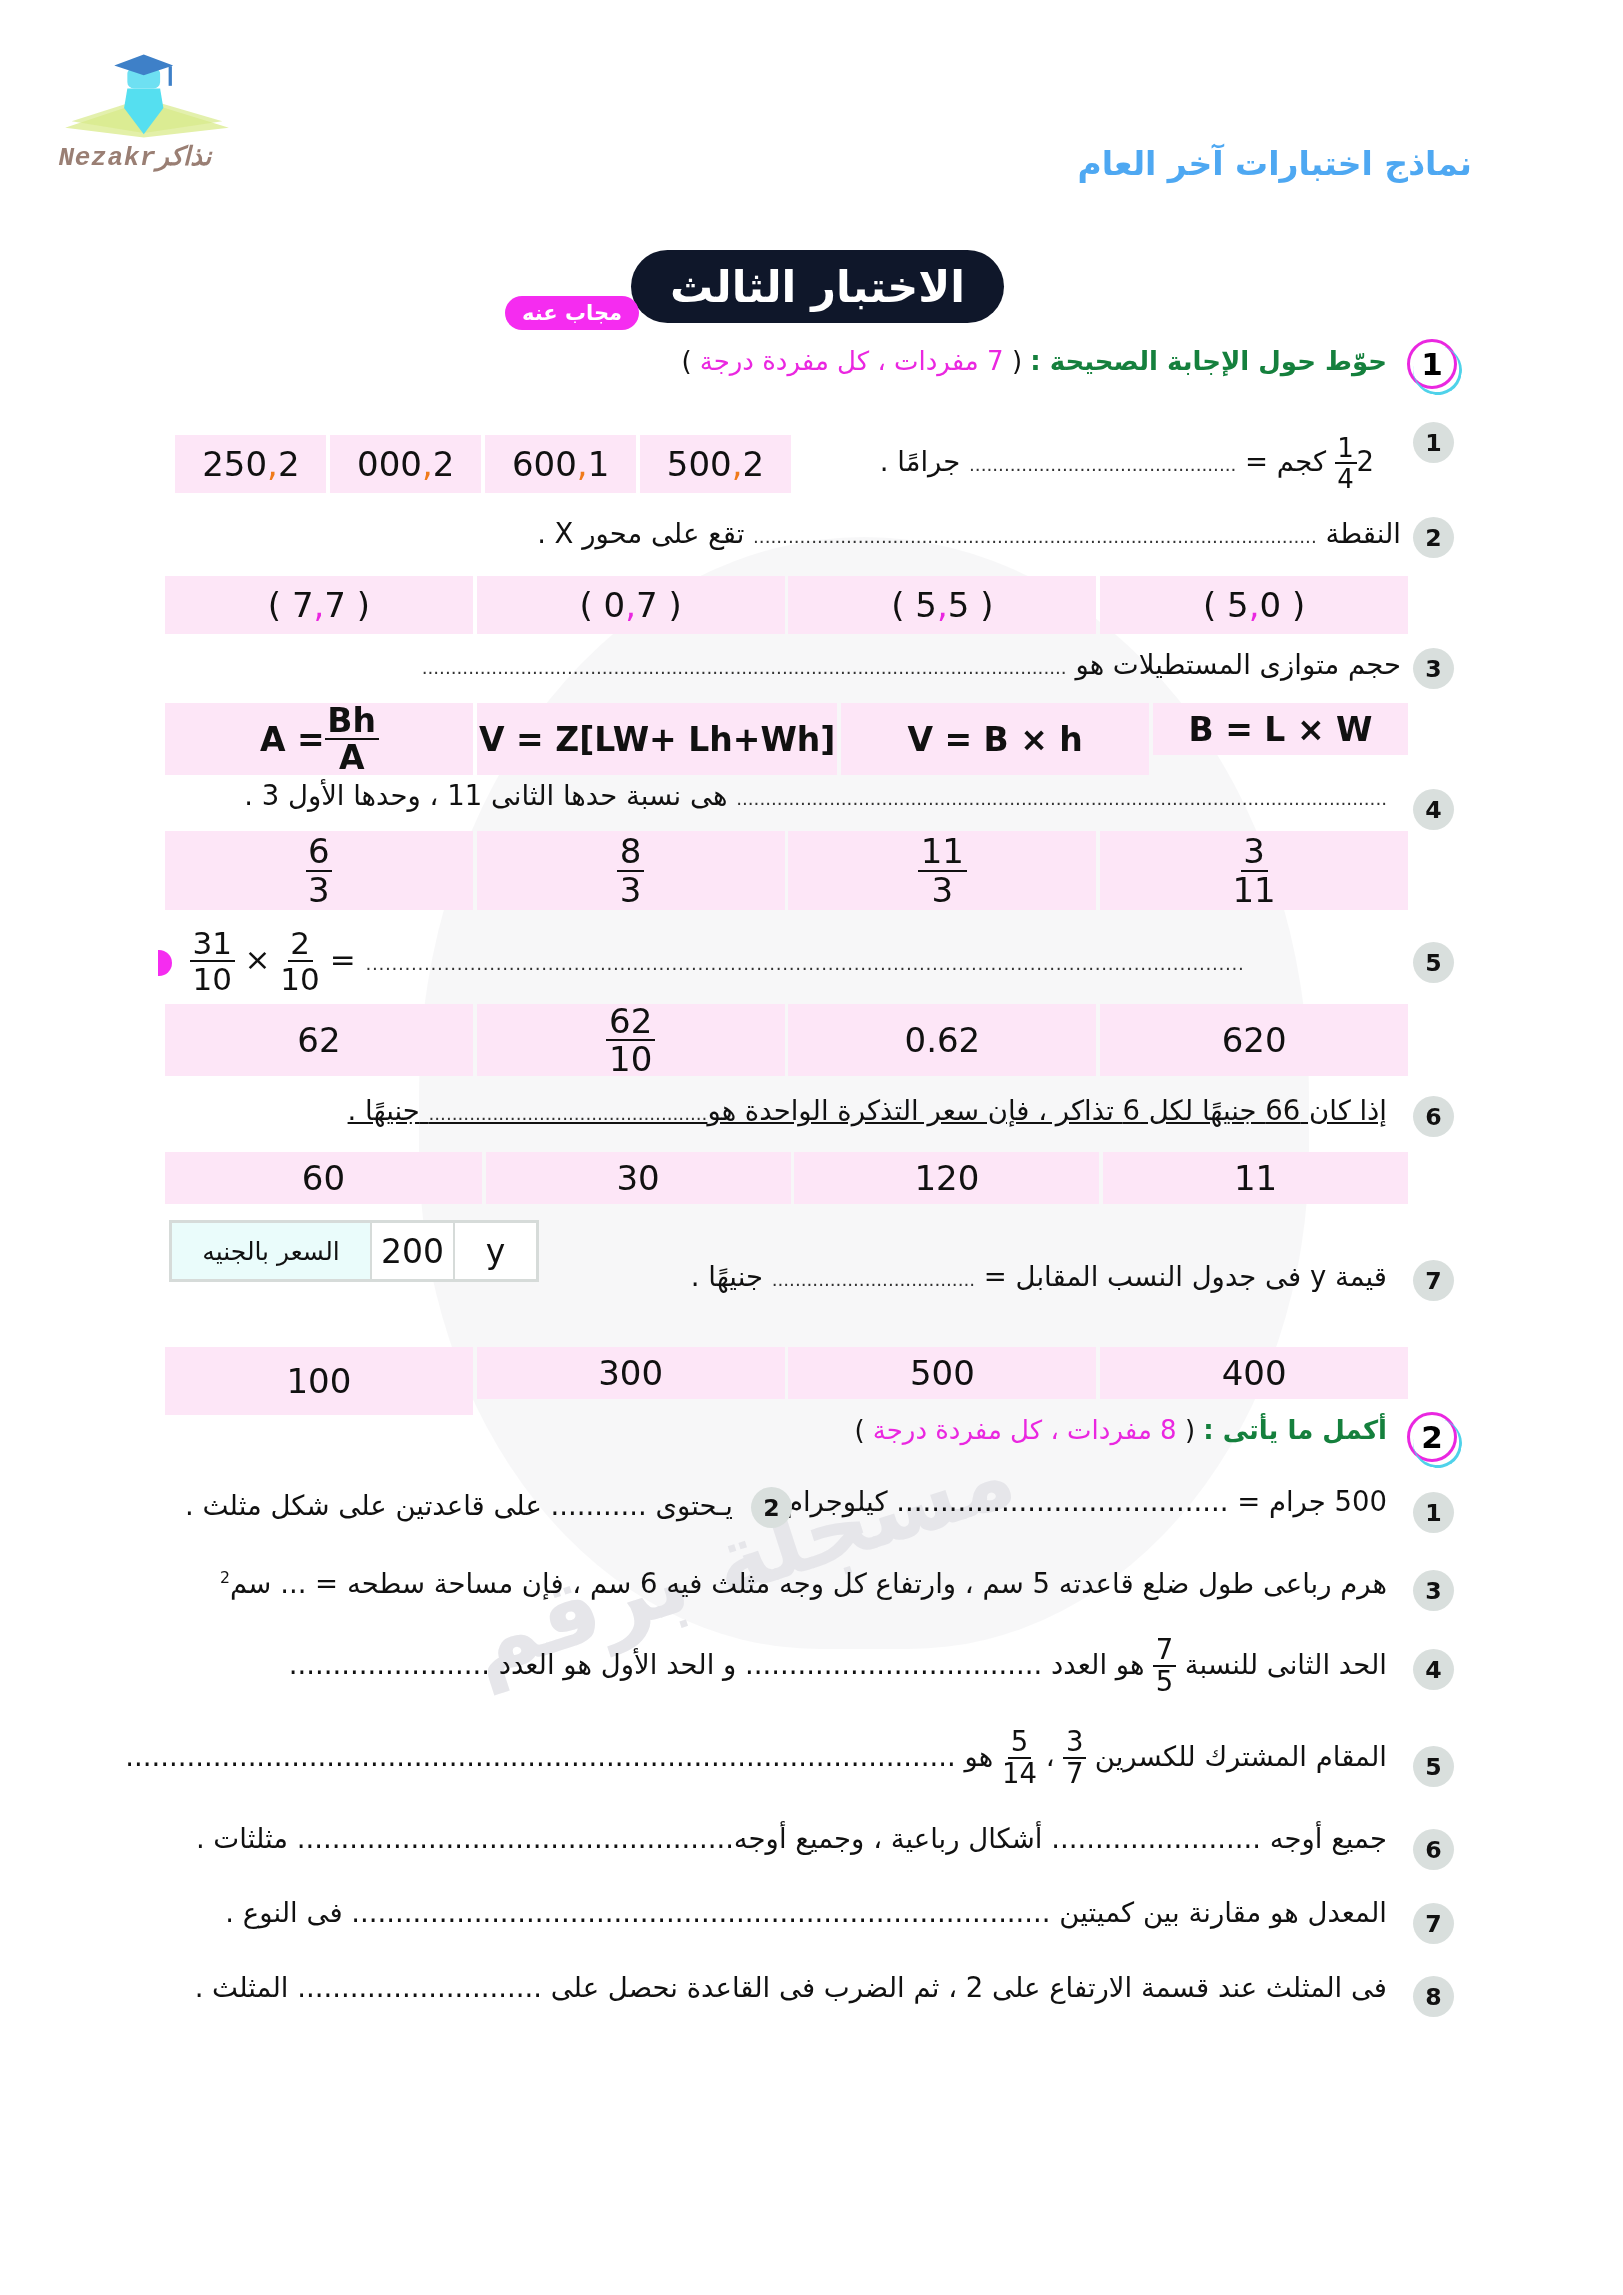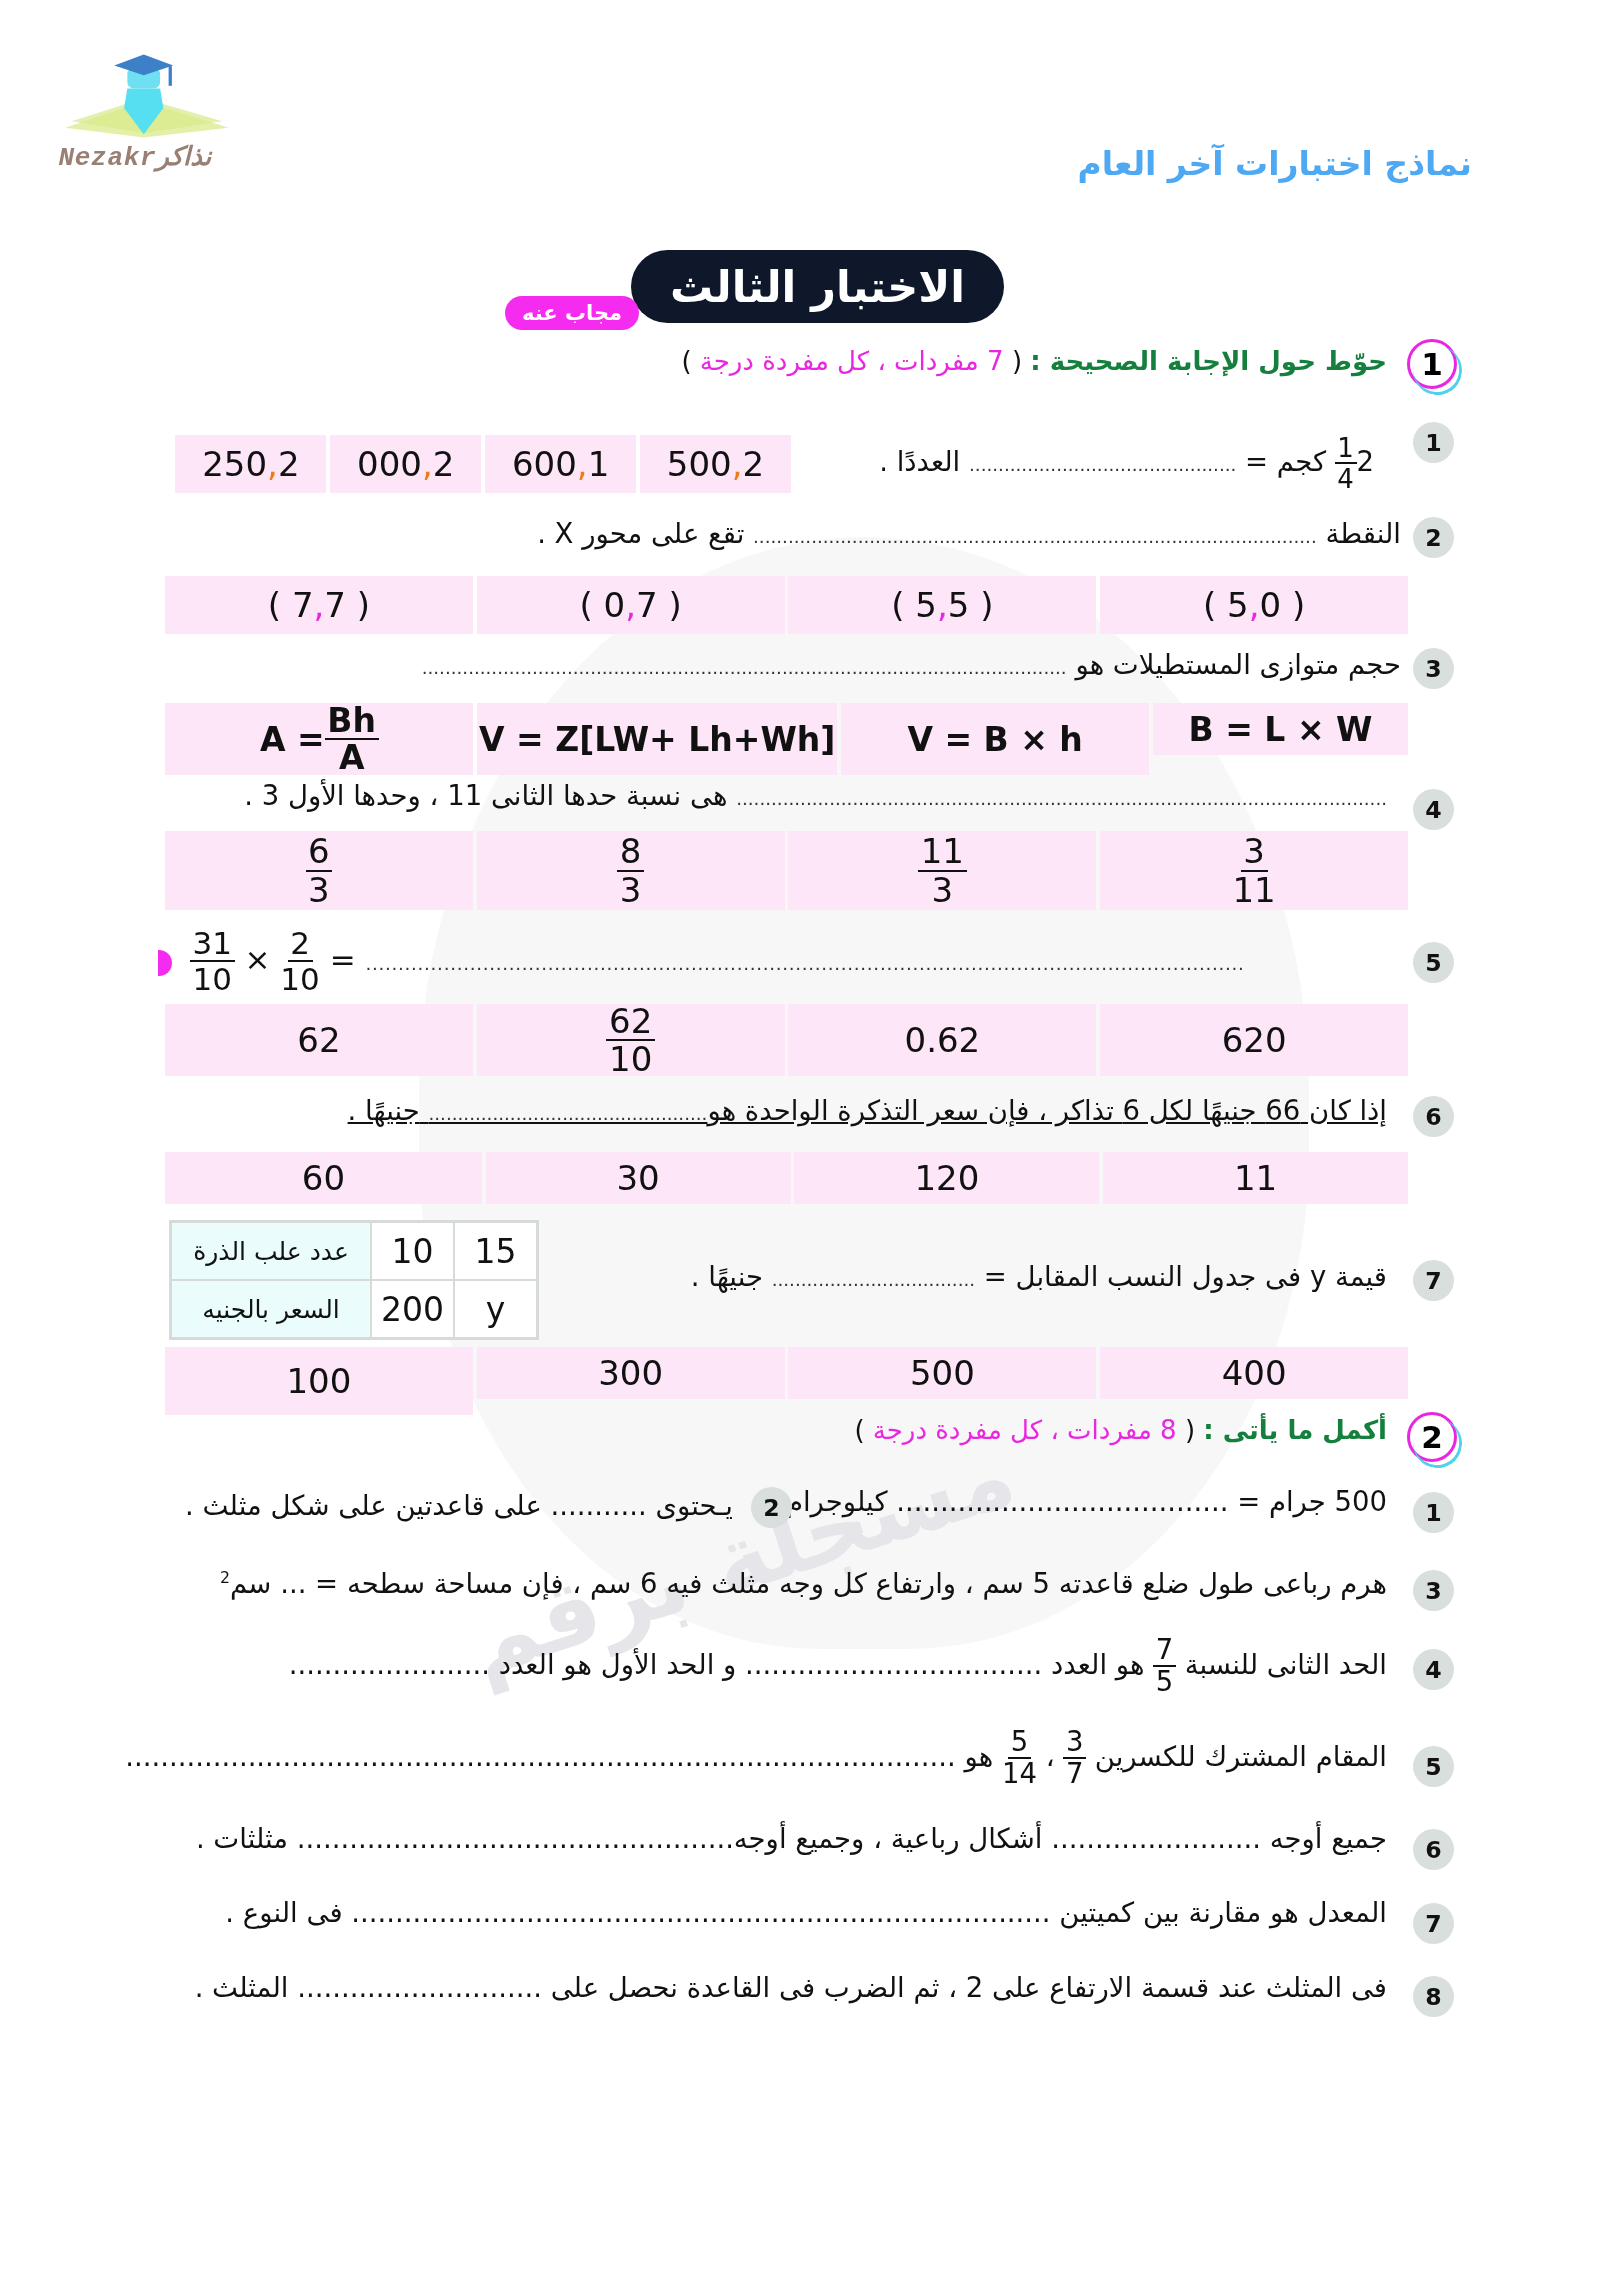--- a/index.html
+++ b/index.html
@@ -123,21 +123,21 @@
   <div class="abs qnum" style="left:1413px; top:422px;">
       <span>1</span>
     </div>
   <div class="abs qtext" style="right:249px; top:435px;">
     <span>2</span><span class="frac" style="font-size:26px">
         <span class="num">1</span>
         <span class="den">4</span>
       </span>
     <span>كجم =</span>
     <span class="dots">..............................................</span>
-    <span>العددًا .</span>
+    <span>جرامًا .</span>
   </div>
   <div class="abs opt-row" style="left:169px; top:435px; width:622px;">
     <div class="opt" style="width:151px">
         <span>2</span>
         <span class="comma-o">,</span>
         <span>500</span>
       </div>
     <div class="opt" style="width:151px">
         <span>1</span>
         <span class="comma-o">,</span>
@@ -290,25 +290,20 @@
   <div class="abs qnum" style="left:1413px; top:1260px;">
       <span>7</span>
     </div>
   <div class="abs qtext" style="right:236px; top:1260px;">
     <span>قيمة y فى جدول النسب المقابل =</span>
     <span class="dots">...................................</span>
     <span>جنيهًا .</span>
   </div>
   <table class="abs ratio-table">
     <tbody>
-        <tr>
-      <td class="lbl">عدد علب الذرة</td>
-      <td class="v">10</td>
-      <td class="v">15</td>
-    </tr>
     <tr>
       <td class="lbl">السعر بالجنيه</td>
       <td class="v">200</td>
       <td class="v">y</td>
     </tr>
   </tbody>
     </table>
   <div class="abs opt-row" style="left:165px; top:1347px; width:1243px;">
     <div class="opt" style="width:308px; height:52px">
         <span>400</span>

